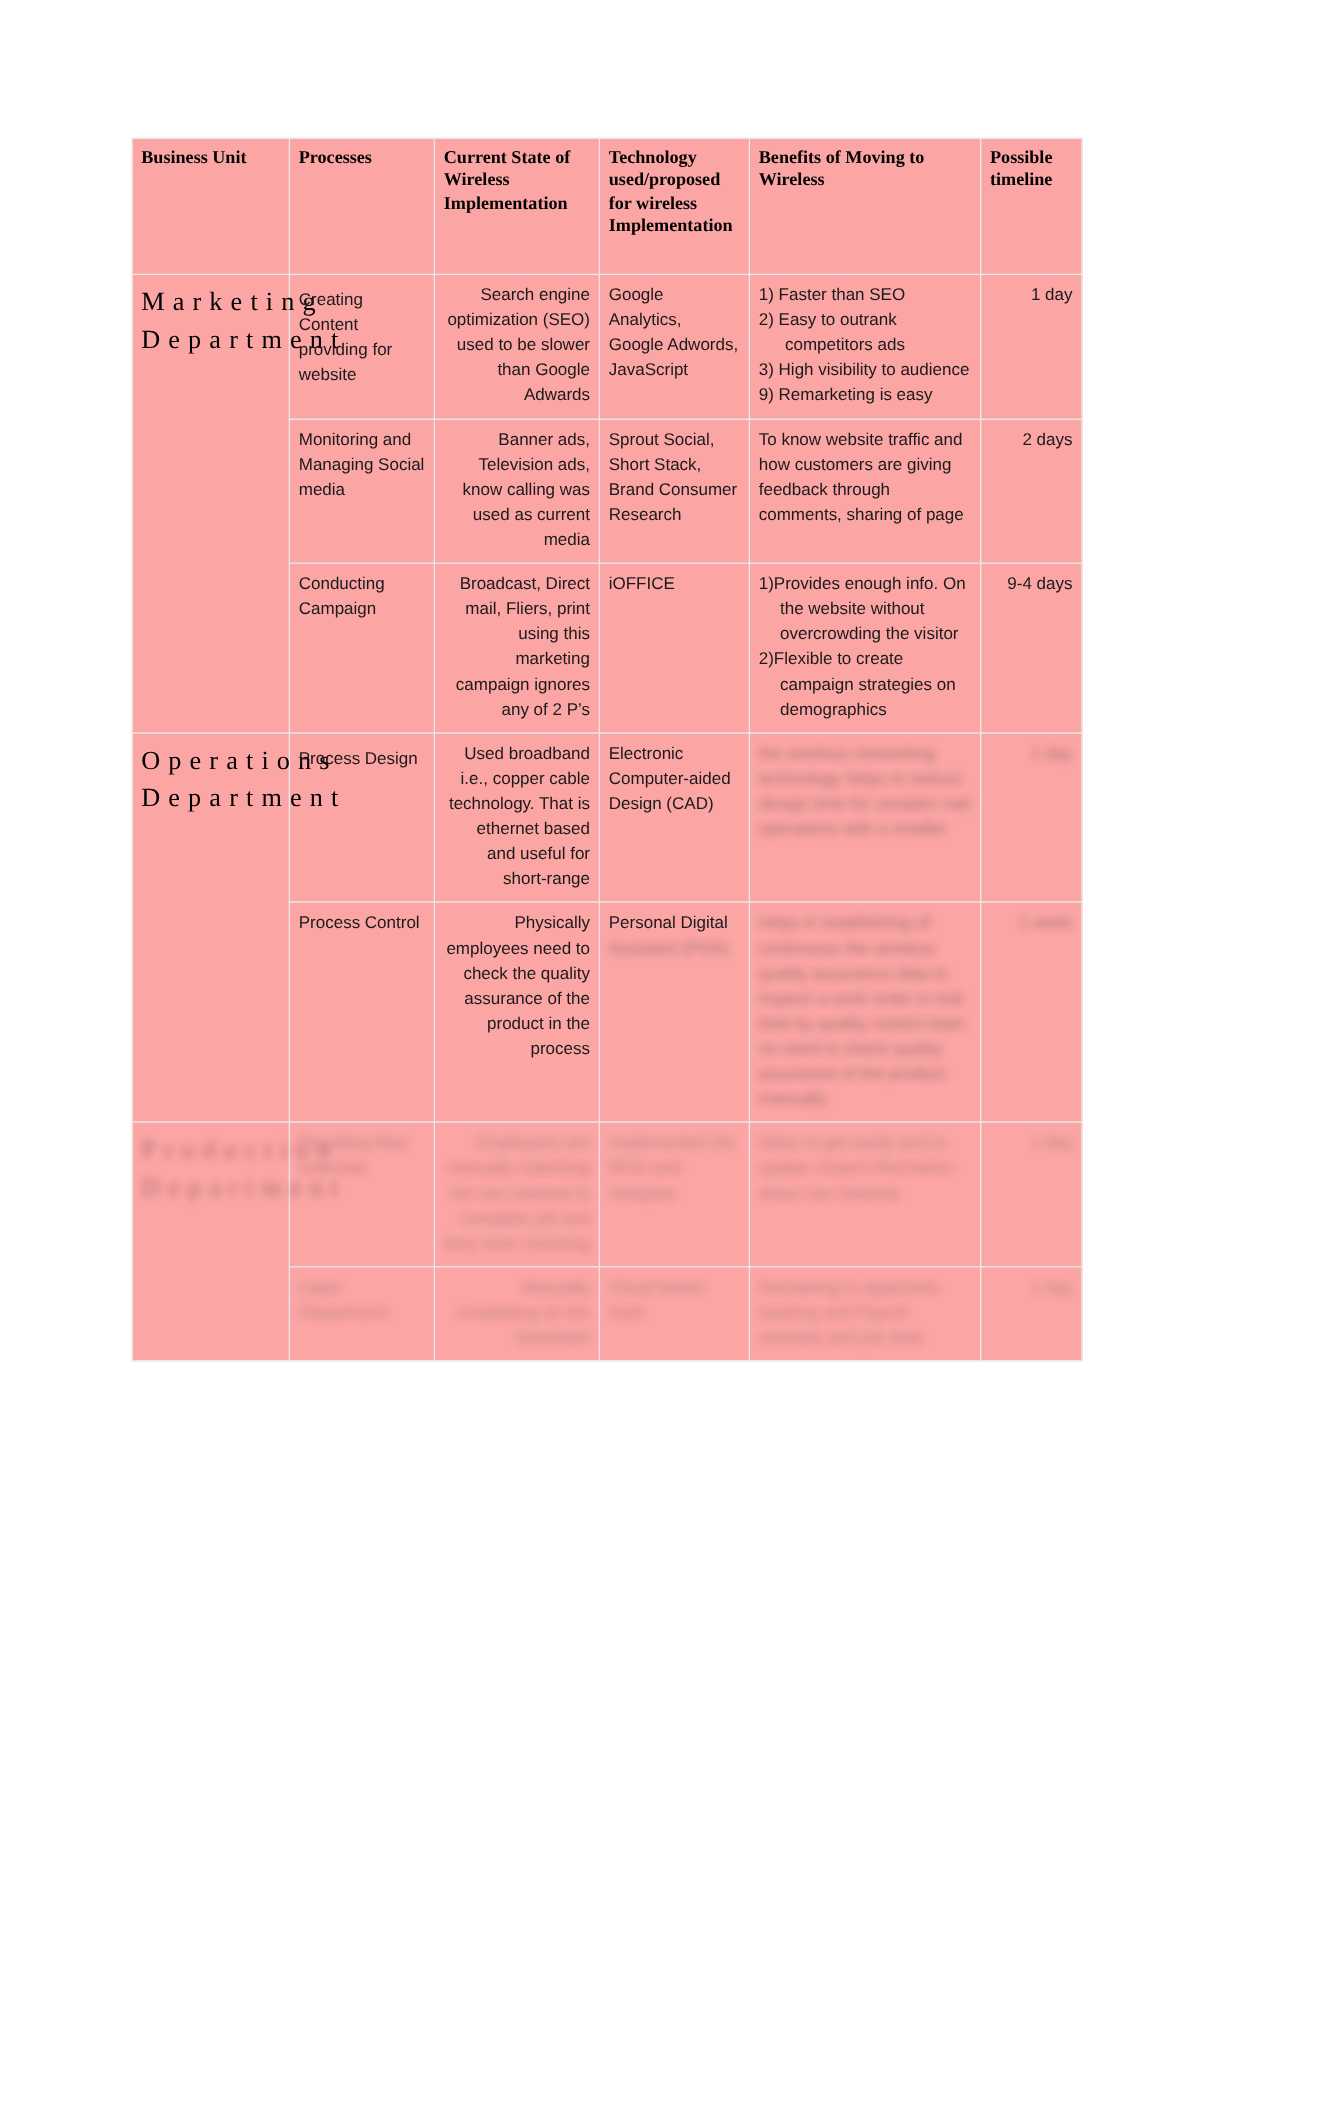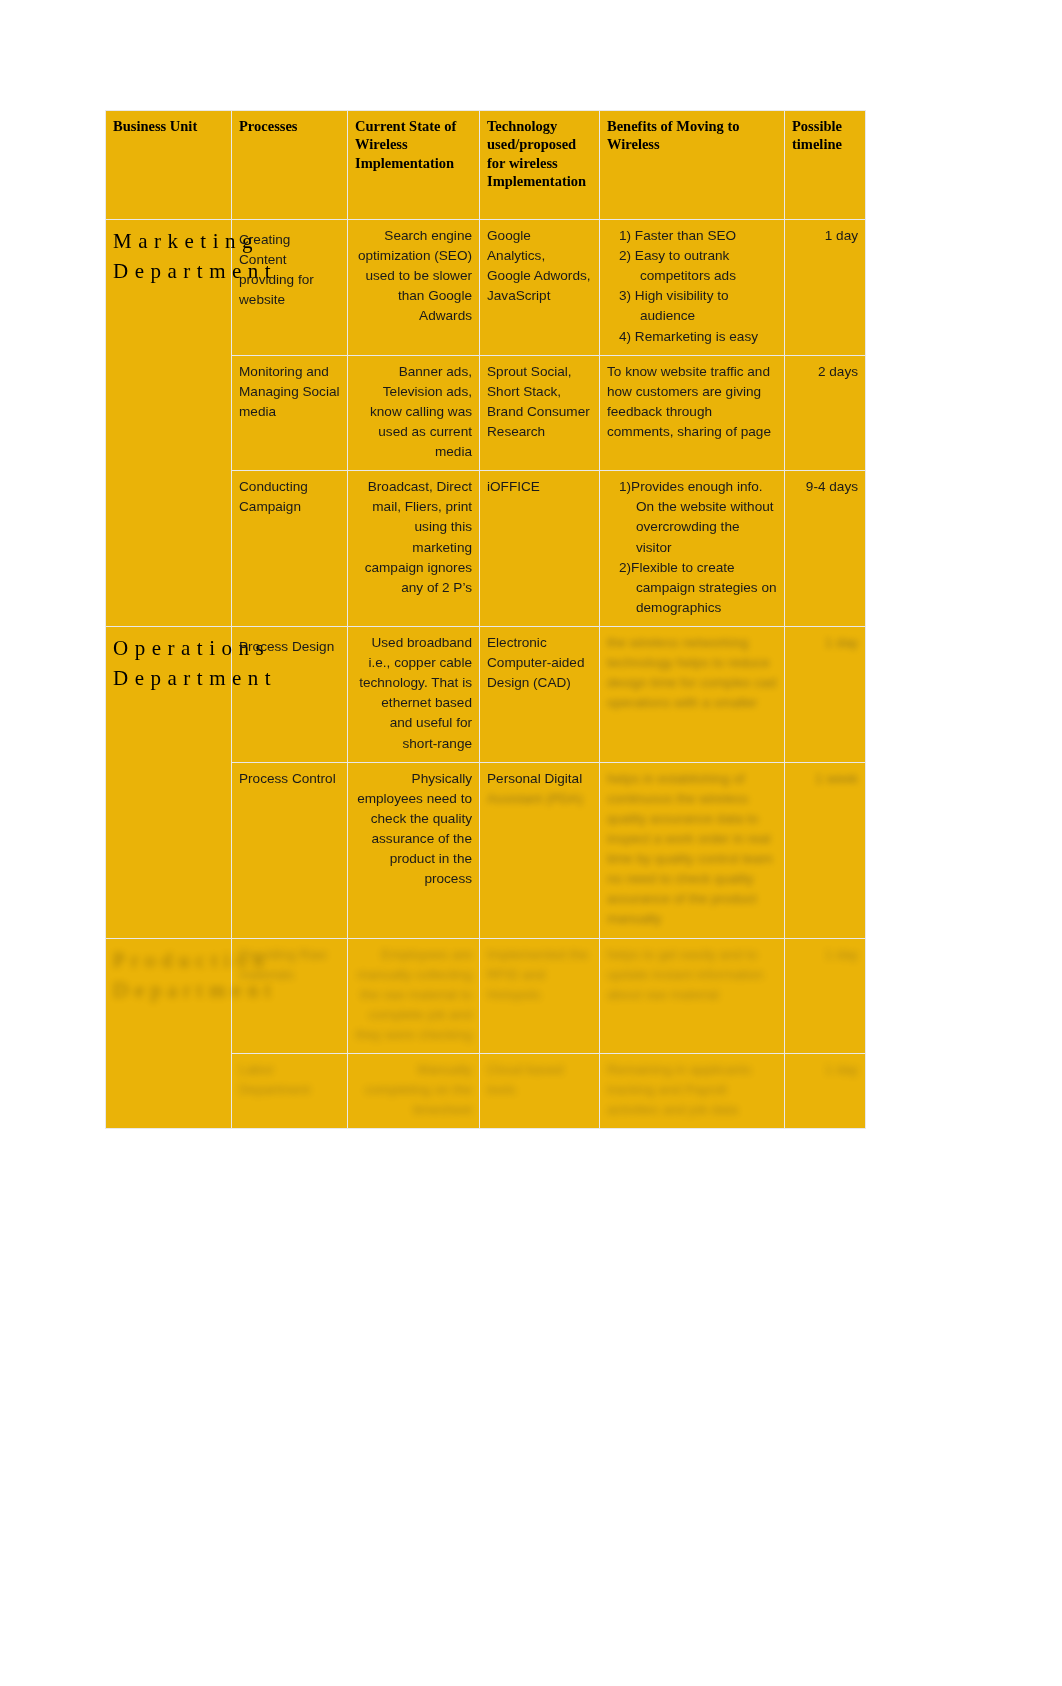--- a/index.html
+++ b/index.html
@@ -36,21 +36,21 @@
     border-collapse: collapse;
     width: 760px;
     table-layout: fixed;
   }
 
   table.doc-table td,
   table.doc-table th {
     border: 1px solid #e9e9e9;
     vertical-align: top;
     padding: 6px 7px 8px 7px;
-    background: #eab308;
+    background: #fca5a5;
   }
 
   
   col.c-unit      { width: 126px; }
   col.c-proc      { width: 116px; }
   col.c-current   { width: 132px; }
   col.c-tech      { width: 120px; }
   col.c-benefits  { width: 185px; }
   col.c-timeline  { width: 81px; }
 
@@ -107,21 +107,20 @@
     padding-left: 9px;
   }
 
   
   .blist { margin: 0; padding: 0; }
   .blist .bi {
     display: block;
     padding-left: 21px;
     text-indent: -21px;
     margin-bottom: 0;
-    margin-left: 12px;
   }
   .blist.tight .bi {
     padding-left: 17px;
     text-indent: -17px;
   }
 
   
   .blur {
     filter: blur(3.2px);
     opacity: 0.42;
@@ -178,21 +177,21 @@
 
           <td class="current-cell">Search engine optimization (SEO) used to be slower than Google Adwards</td>
 
           <td class="tech-cell">Google Analytics, Google Adwords, JavaScript</td>
 
           <td class="benefit-cell">
             <div class="blist">
               <span class="bi">1) Faster than SEO</span>
               <span class="bi">2) Easy to outrank competitors ads</span>
               <span class="bi">3) High visibility to audience</span>
-              <span class="bi">4) Remarketing is easy</span>
+              <span class="bi">9) Remarketing is easy</span>
             </div>
           </td>
 
           <td class="time-cell">1 day</td>
         </tr>
 
         <tr>
           <td class="proc-cell">Monitoring and Managing Social media</td>
           <td class="current-cell">Banner ads, Television ads, know calling was used as current media</td>
           <td class="tech-cell">Sprout Social, Short Stack, Brand Consumer Research</td>

